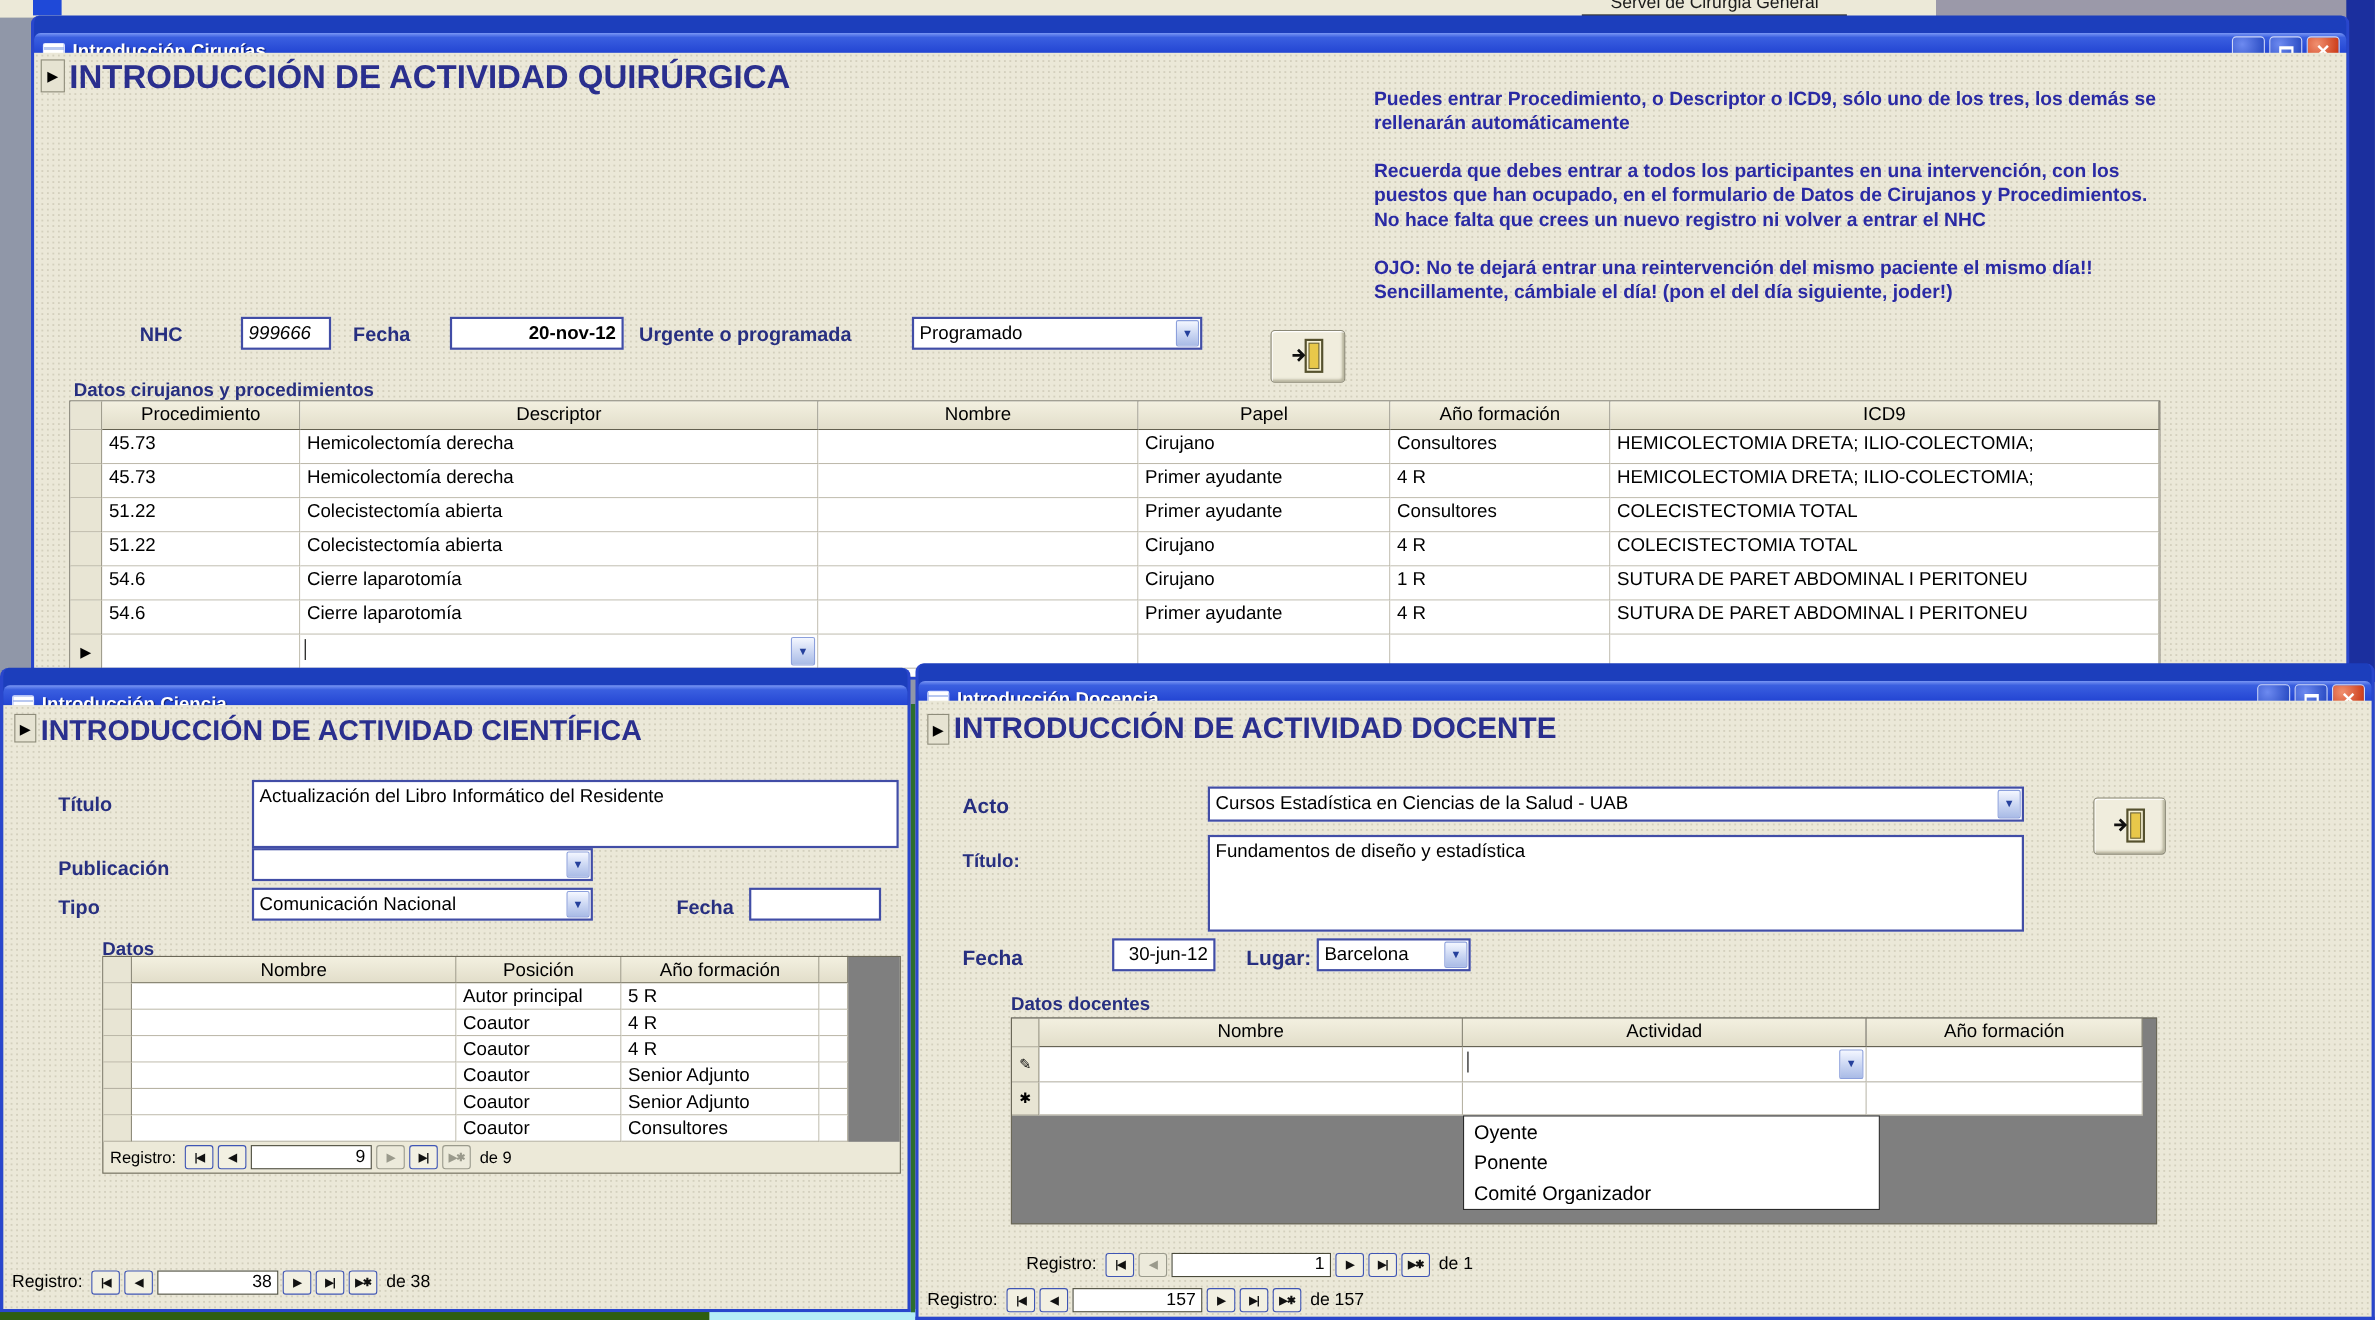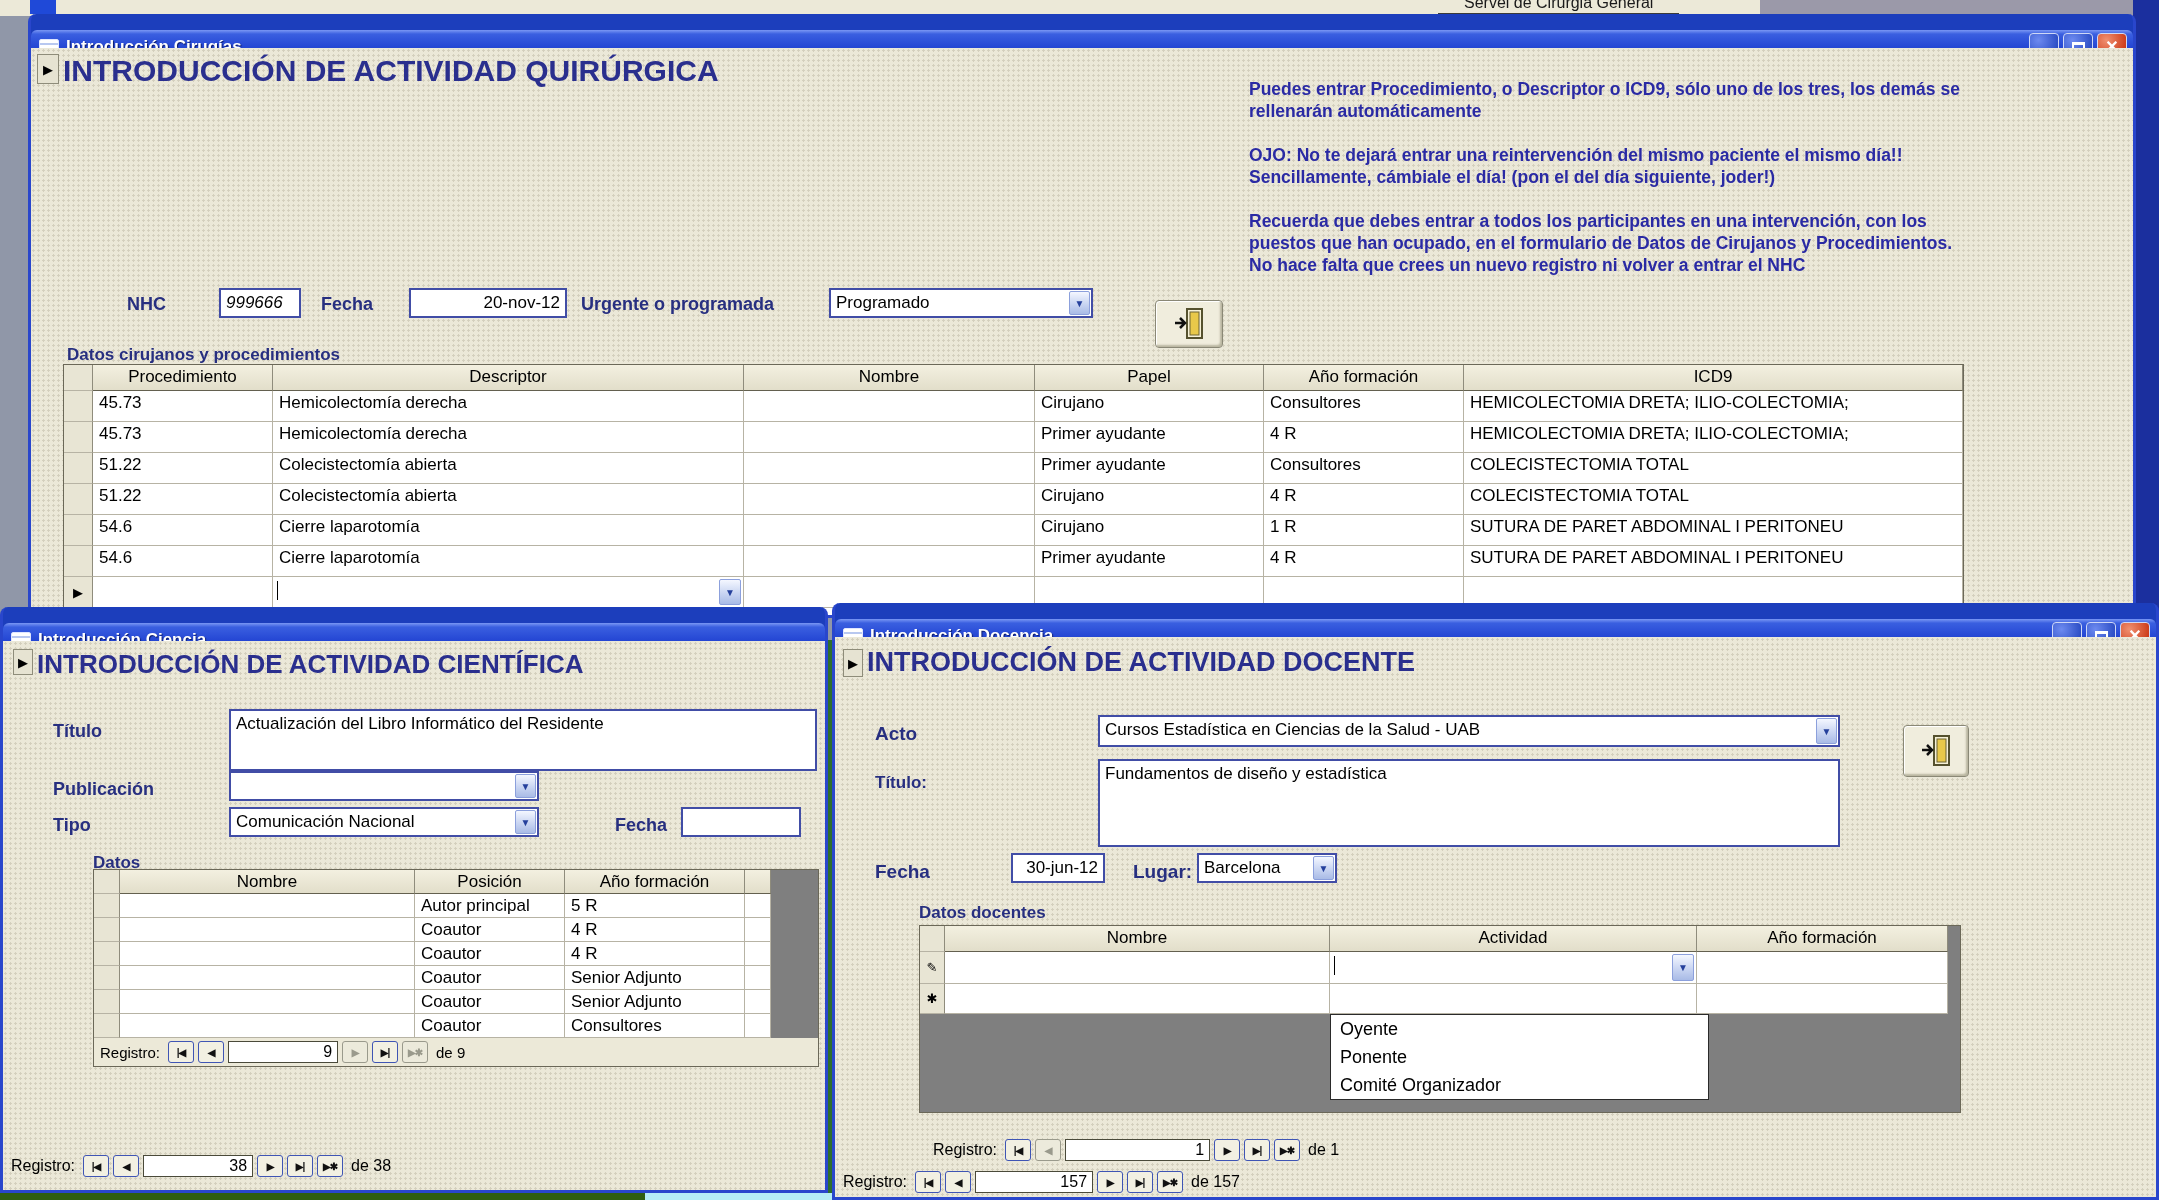--- a/index.html
+++ b/index.html
@@ -127,28 +127,28 @@
       </span>
     </div>
     <div class="win-body">
       <div class="recsel" style="left:6px;top:6px;width:22px;height:30px;">
           <span>▶</span>
         </div>
       <div class="formheader" style="left:32px;top:6px;font-size:30px;">INTRODUCCIÓN DE ACTIVIDAD QUIRÚRGICA</div>
 
       <div class="instr" style="left:1218px;top:30px;">
         <p>Puedes entrar Procedimiento, o Descriptor o ICD9, sólo uno de los tres, los demás se rellenarán automáticamente</p>
+        <p>Recuerda que debes entrar a todos los participantes en una intervención, con los puestos que han ocupado, en el formulario de Datos de Cirujanos y Procedimientos. No hace falta que crees un nuevo registro ni volver a entrar el NHC</p>
         <p>OJO: No te dejará entrar una reintervención del mismo paciente el mismo día!! Sencillamente, cámbiale el día! (pon el del día siguiente, joder!)</p>
-        <p>Recuerda que debes entrar a todos los participantes en una intervención, con los puestos que han ocupado, en el formulario de Datos de Cirujanos y Procedimientos. No hace falta que crees un nuevo registro ni volver a entrar el NHC</p>
       </div>
 
       <div class="flabel" style="left:96px;top:246px;">NHC</div>
       <div class="tbox" style="left:188px;top:240px;width:82px;height:30px;font-style:italic;">999666</div>
       <div class="flabel" style="left:290px;top:246px;">Fecha</div>
-      <div class="tbox right" style="left:378px;top:240px;width:158px;height:30px;">20-nov-12</div>
+      <div class="tbox right" style="left:378px;top:240px;width:158px;height:30px;font-weight:bold;">20-nov-12</div>
       <div class="flabel" style="left:550px;top:246px;">Urgente o programada</div>
       <div class="tbox combo" style="left:798px;top:240px;width:264px;height:30px;">
         <span>Programado</span>
         <span class="combo-arrow">▼</span>
       </div>
       <div class="exitbtn" style="left:1124px;top:252px;width:66px;height:46px;">
         <svg width="32" height="36" viewBox="0 0 32 36">
           <rect x="14" y="3" width="15" height="29" fill="#f6f1d6" stroke="#55512e" stroke-width="2"></rect>
           <rect x="17" y="6" width="9" height="23" fill="#e8c84a" stroke="#6b6335" stroke-width="1"></rect>
           <path d="M2 17 h10 M7 12 l5 5 -5 5" stroke="#101010" stroke-width="2.5" fill="none"></path>

